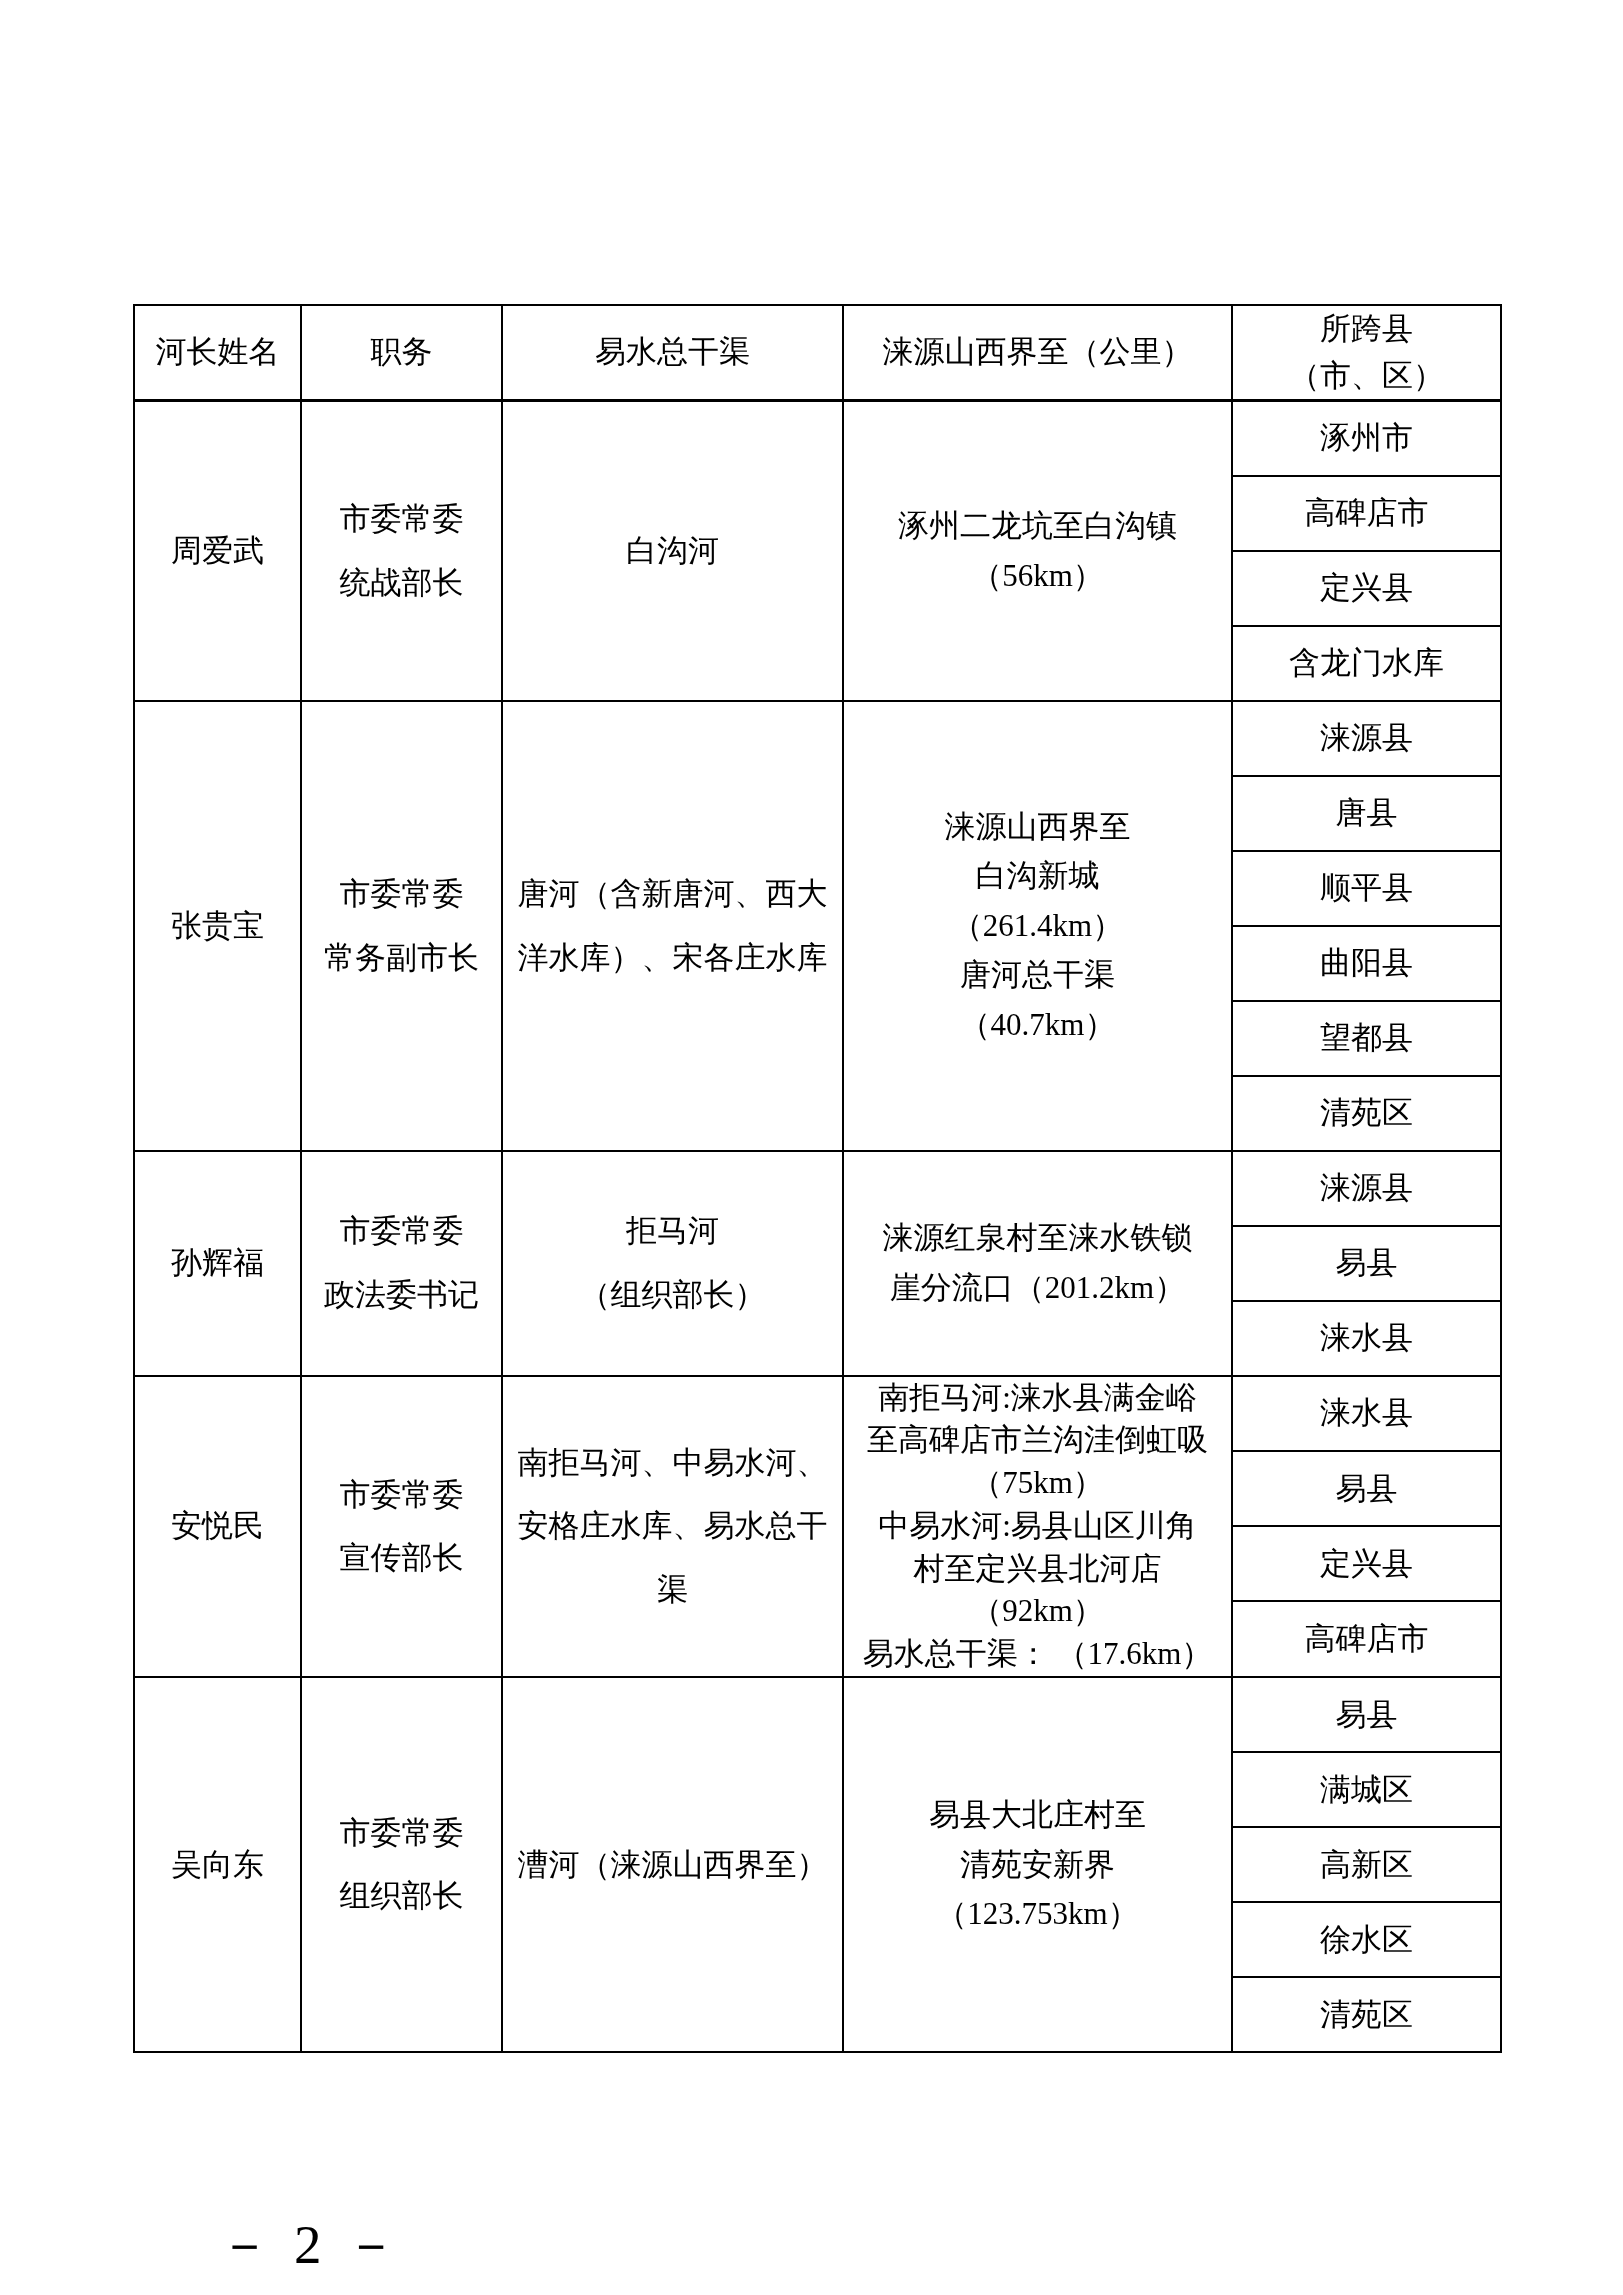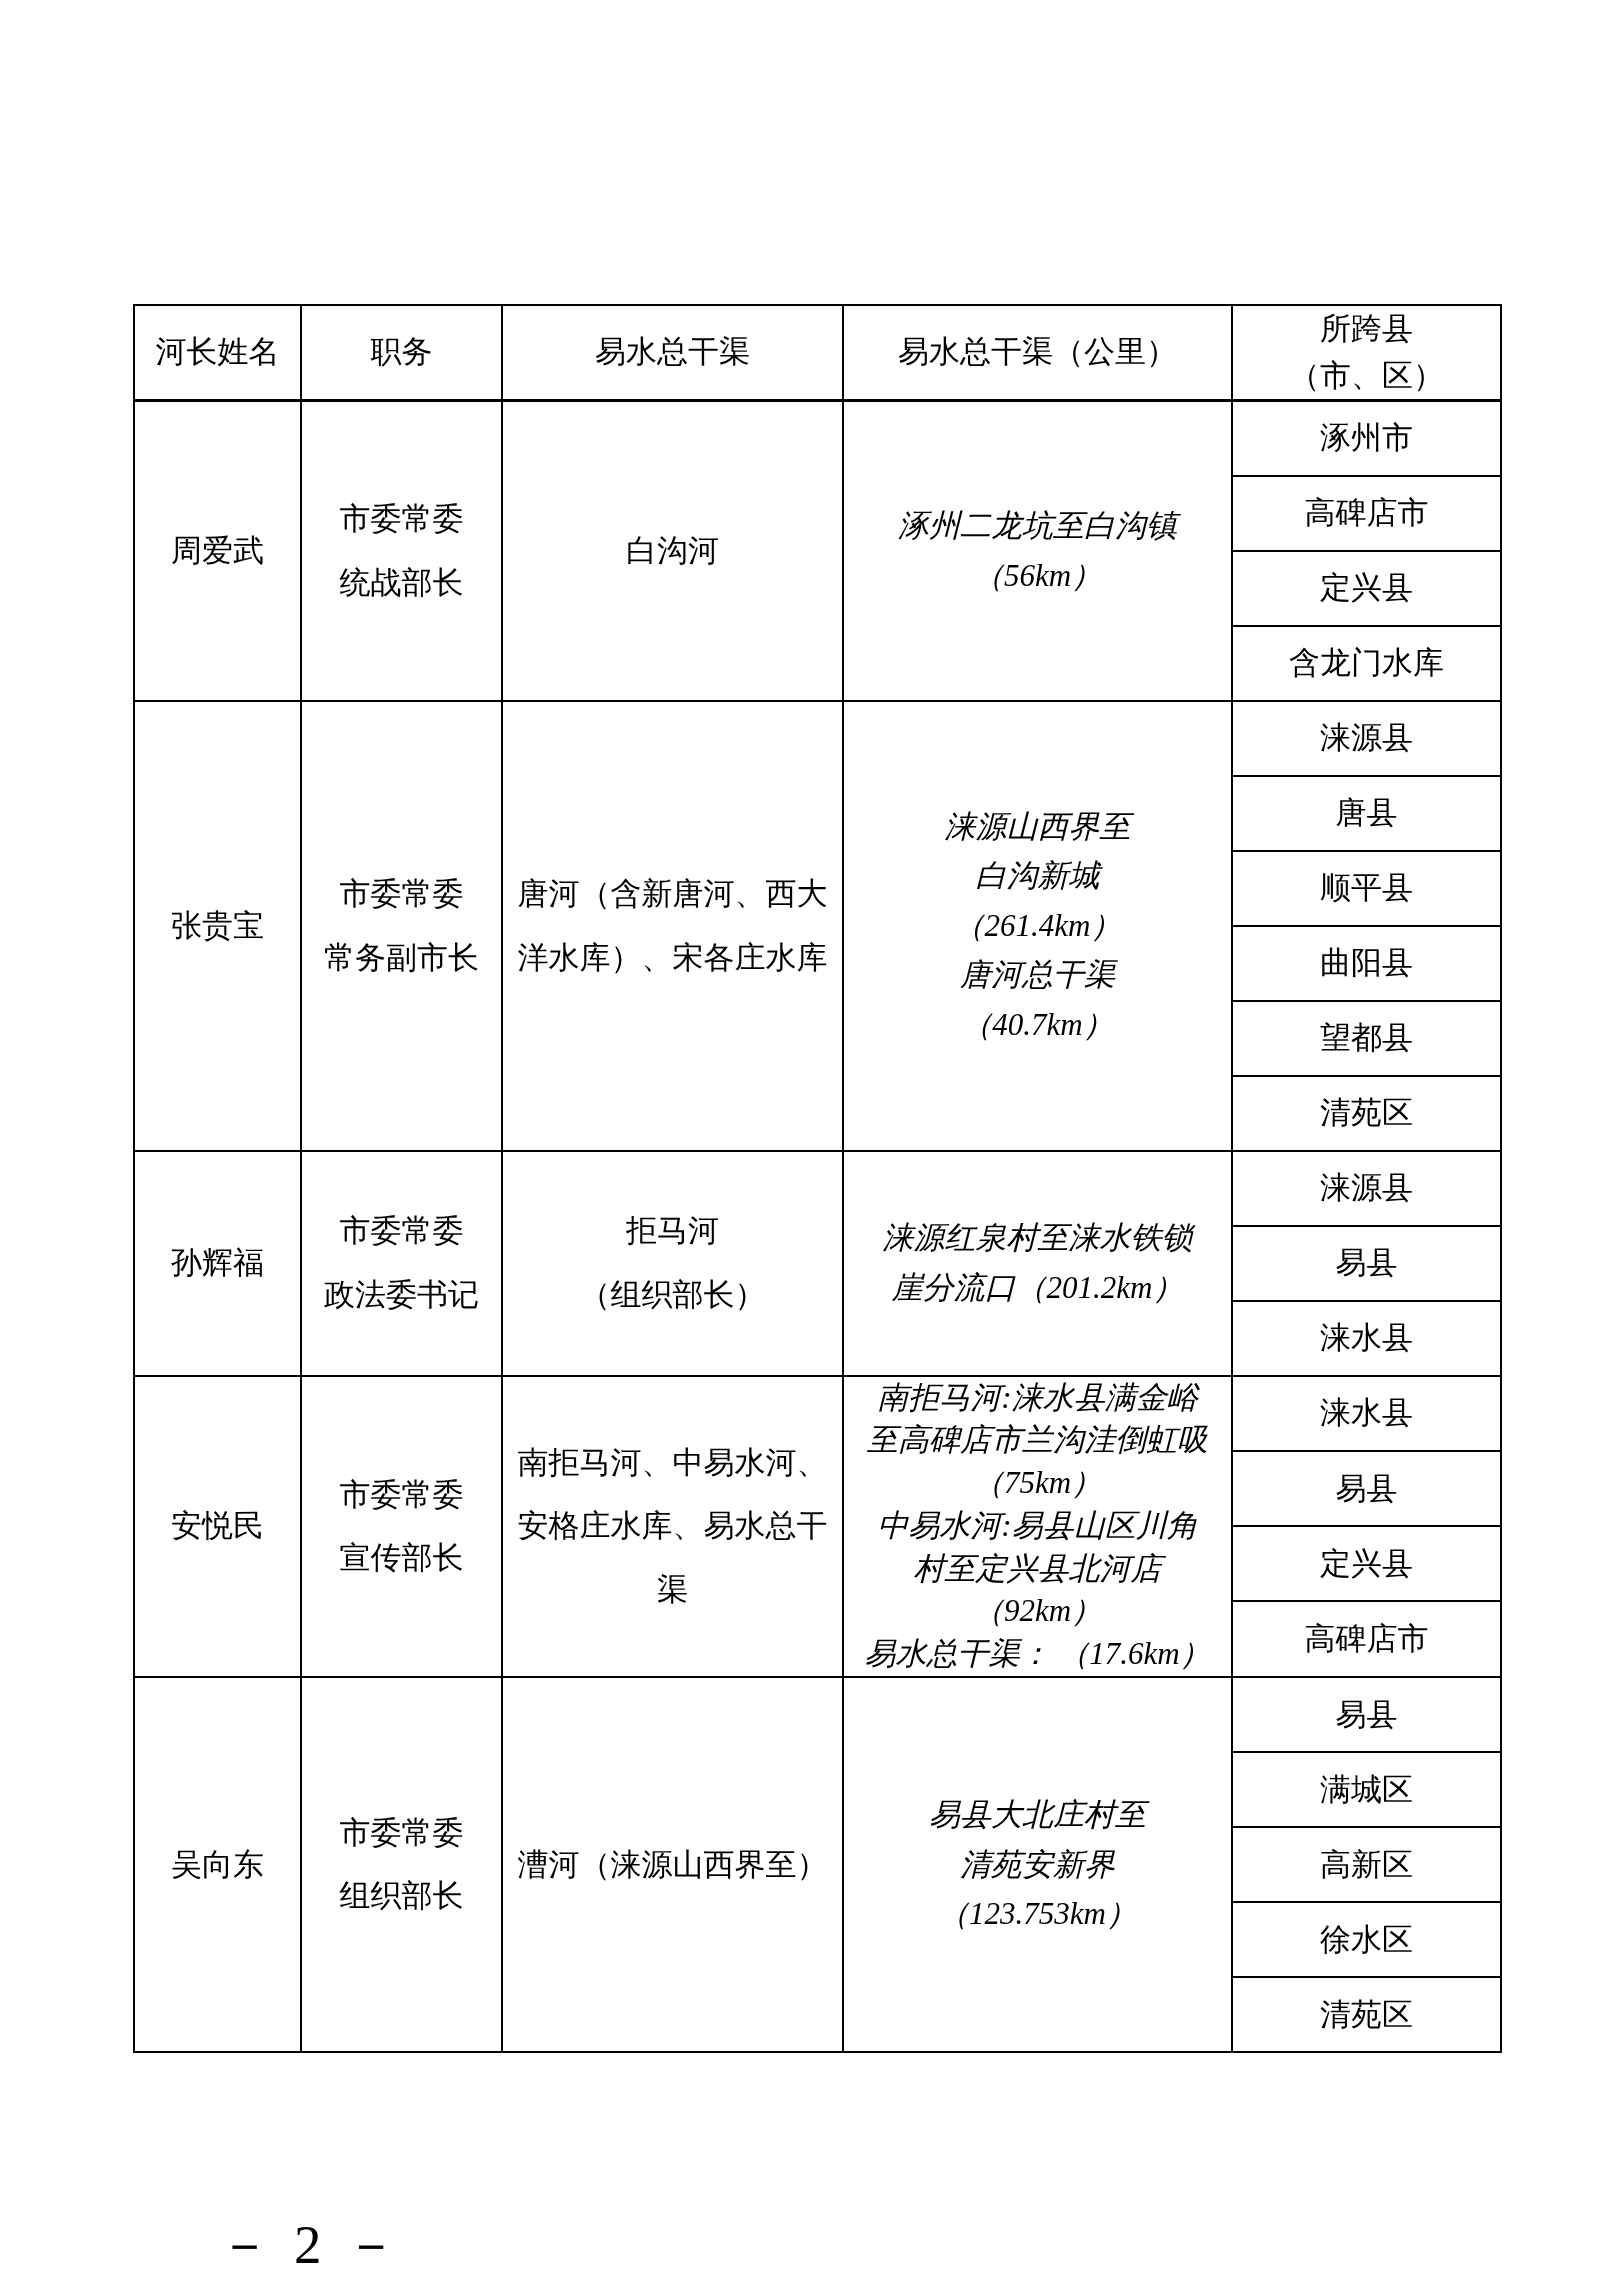--- a/index.html
+++ b/index.html
@@ -46,21 +46,20 @@
     border-bottom: 3.4px solid #000000;
   }
   .rc-table tbody tr {
     height: 75px;
   }
   .rc-table tbody td {
     line-height: 2.05;
   }
   .rc-table tbody td.c-ext {
     line-height: 1.6;
-    font-style: italic;
   }
   .rc-table tbody td.c-ext.dense {
     line-height: 1.38;
   }
   .page-footer {
     position: absolute;
     left: 217px;
     top: 2203px;
     font-size: 55px;
     line-height: 1;
@@ -79,21 +78,21 @@
         <col class="c2">
         <col class="c3">
         <col class="c4">
         <col class="c5">
     </colgroup>
     <thead>
       <tr>
         <th>河长姓名</th>
         <th>职务</th>
         <th>易水总干渠</th>
-        <th>易水总干渠（公里）</th>
+        <th>涞源山西界至（公里）</th>
         <th>所跨县
 （市、区）</th>
       </tr>
     </thead>
     <tbody>
 
       <tr>
         <td rowspan="4" class="c-name">周爱武</td>
         <td rowspan="4" class="c-pos">市委常委
 统战部长</td>

